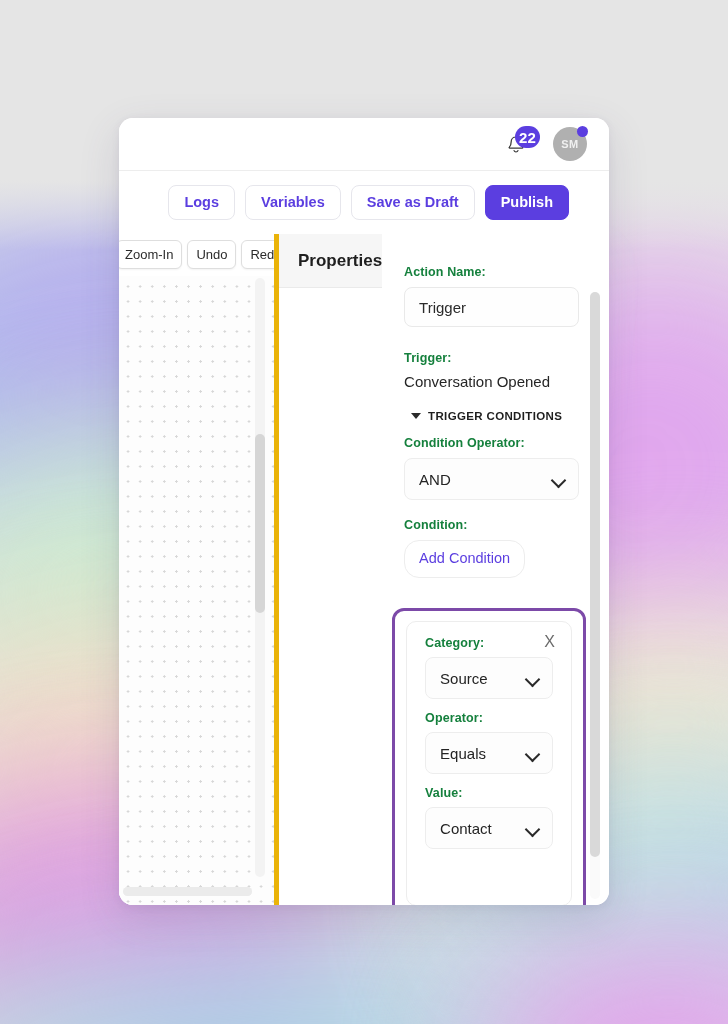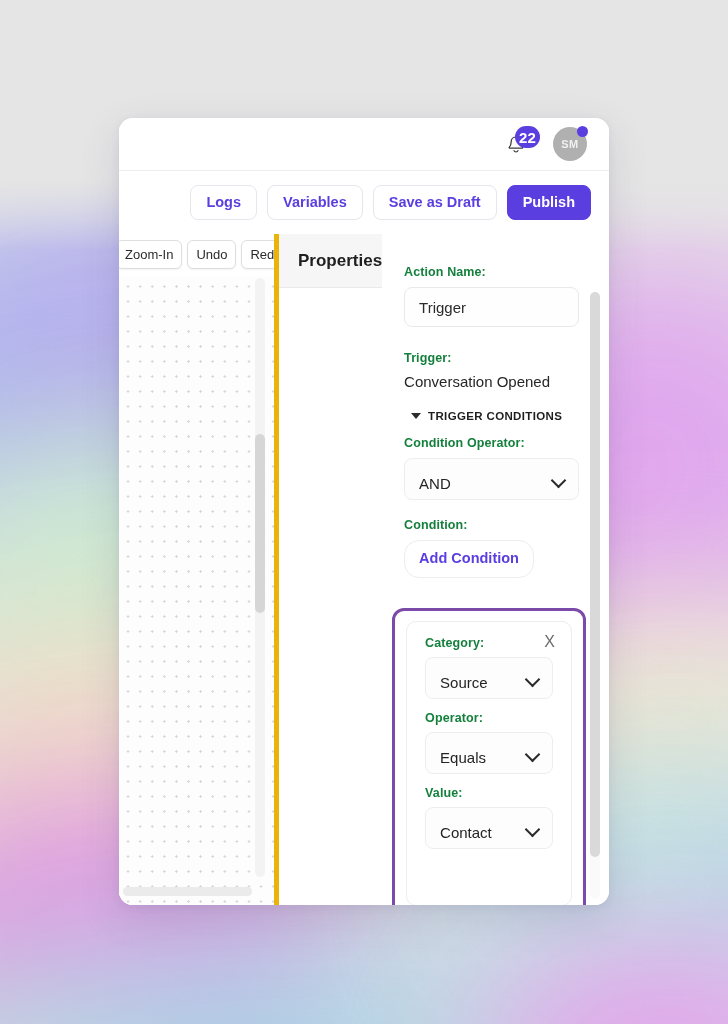--- a/index.html
+++ b/index.html
@@ -166,21 +166,21 @@
   }
 
   
   #action-bar {
     height: 63px;
     flex: 0 0 63px;
     display: flex;
     align-items: center;
     justify-content: flex-end;
     gap: 10px;
-    padding-right: 18px;
+    padding-right: 40px;
     background: #fff;
   }
   .act-btn {
     border: 1px solid #e6e6ec;
     background: #fff;
     color: #5b3ee0;
     font-family: "Liberation Sans", sans-serif;
     font-size: 14.5px;
     font-weight: 700;
     border-radius: 8px;
@@ -359,20 +359,21 @@
     color: #1e1e1e;
   }
   .select-box {
     position: relative;
     width: 100%;
     height: 42px;
     border: 1px solid #ededed;
     border-radius: 8px;
     background: #fdfdfd;
     display: flex;
+    align-items: center;
     padding: 16px 14px;
     cursor: pointer;
   }
   .select-value {
     font-size: 15px;
     color: #242424;
   }
   .chev {
     position: absolute;
     right: 14px; top: 50%;
@@ -382,21 +383,21 @@
     border-bottom: 2px solid #2a2a2a;
     transform: rotate(45deg);
   }
   .link-btn {
     border: 1px solid #ededed;
     border-radius: 15px;
     background: #fff;
     color: #5b3ee0;
     font-family: "Liberation Sans", sans-serif;
     font-size: 14.5px;
-    font-weight: 700;
+    font-weight: 400;
     padding: 10px 14px 11px;
     line-height: 1;
     cursor: pointer;
   }
 
   
   #condition-highlight {
     position: absolute;
     left: 10px;
     right: 23px;

